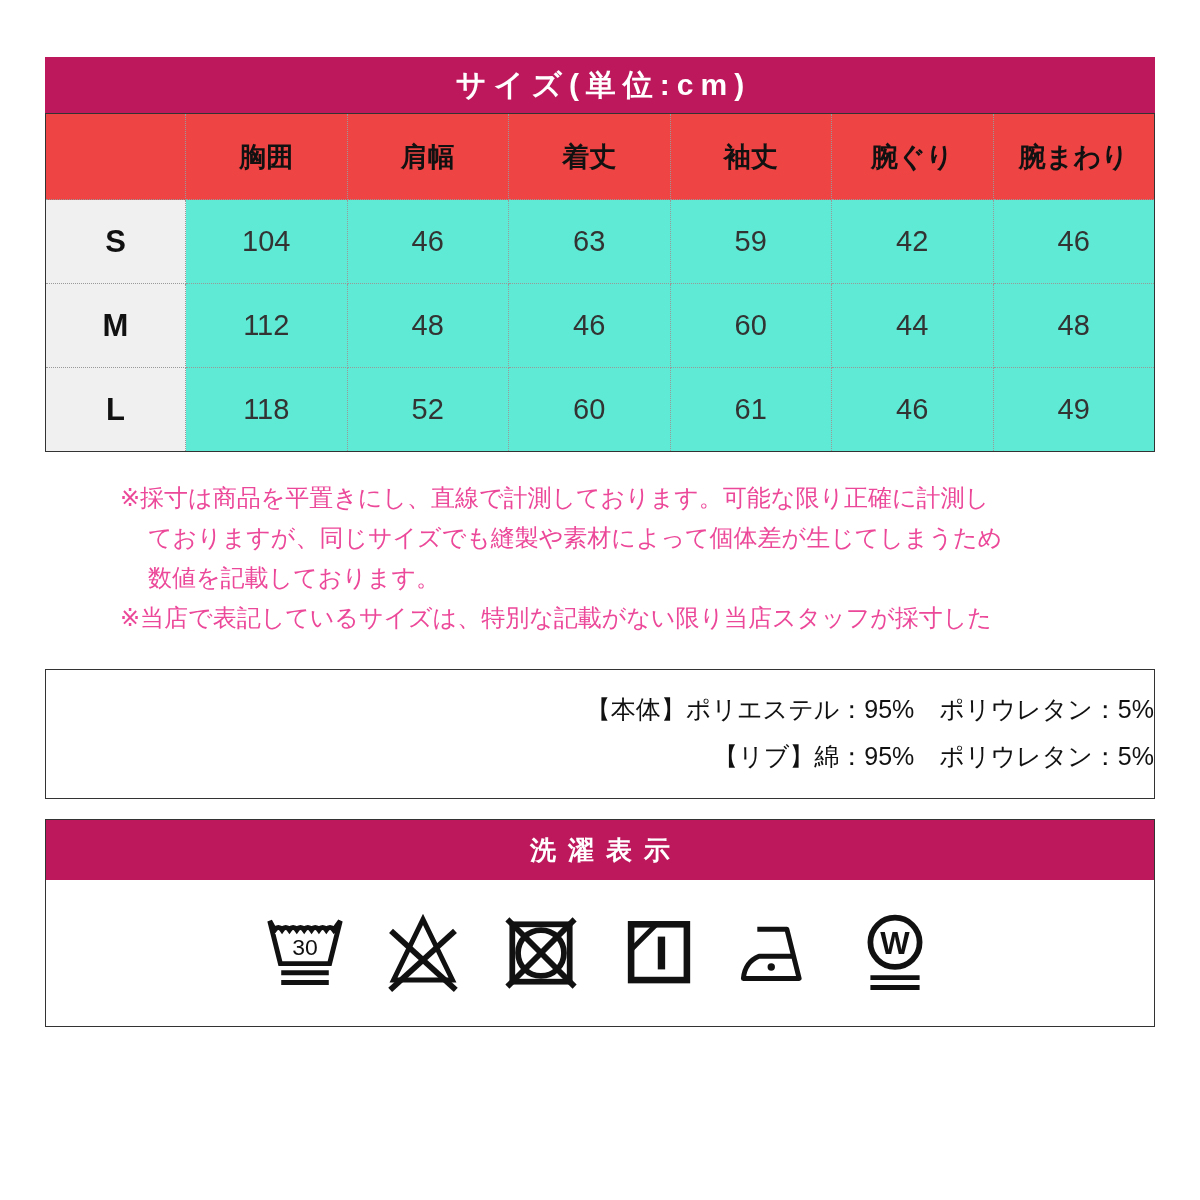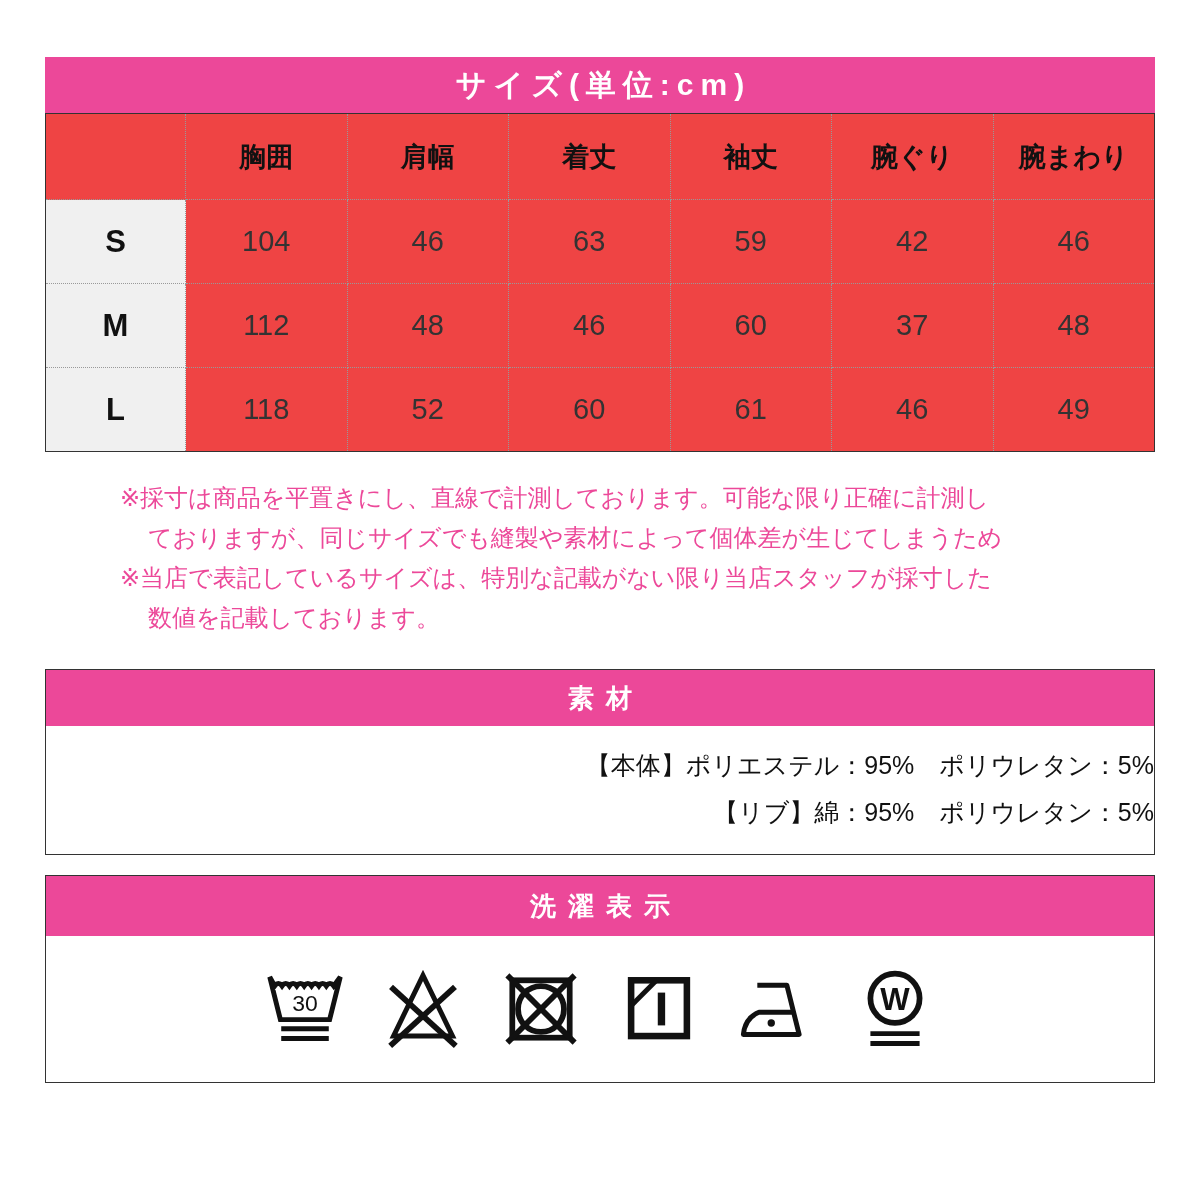--- a/index.html
+++ b/index.html
@@ -7,21 +7,21 @@
     width: 1200px; height: 1200px;
     background: #ffffff;
     font-family: "Liberation Sans", "DejaVu Sans", sans-serif;
     color: #222;
     overflow: hidden;
   }
   .page { width: 1110px; margin: 0 auto; padding-top: 57px; }
 
   
   .bar {
-    background: #ec4899;
+    background: #be185d;
     color: #ffffff;
     display: flex; align-items: center; justify-content: center;
     font-weight: bold;
   }
   .bar.size-bar   { height: 56px; font-size: 30px; letter-spacing: 7px; padding-left: 7px; }
   .bar.small-bar  { height: 56px; font-size: 26px; letter-spacing: 12px; padding-left: 12px; }
   .bar.wash-bar   { height: 60px; font-size: 26px; letter-spacing: 12px; padding-left: 12px; justify-content: center; }
 
   
   table.size-table {
@@ -32,21 +32,21 @@
   }
   table.size-table col.label-col { width: 140px; }
   table.size-table th, table.size-table td {
     border: 1px dotted #999;
     text-align: center; vertical-align: middle;
   }
   table.size-table thead tr { height: 86px; }
   table.size-table tbody tr { height: 84px; }
   table.size-table thead th { background: #ef4444; font-size: 27px; font-weight: bold; color: #111; }
   table.size-table tbody th { background: #f0f0f0; font-size: 31px; font-weight: bold; color: #111; }
-  table.size-table tbody td { background: #ef4444; font-size: 29px; font-weight: normal; color: #333; }
+  table.size-table tbody td { background: #5eead4; font-size: 29px; font-weight: normal; color: #333; }
 
   
   .notes { margin: 26px 0 0 75px; width: 990px; font-size: 24px; line-height: 40px; color: #ec4899; }
   .notes .note-line { white-space: nowrap; }
   .notes .note-line.cont { padding-left: 28px; }
 
   
   .boxed { border: 1px solid #333; }
   .material-section { margin-top: 31px; }
   .material-body { padding: 16px 0 18px 0; text-align: right; }
@@ -101,46 +101,43 @@
         <td>59</td>
         <td>42</td>
         <td>46</td>
       </tr>
       <tr>
         <th>M</th>
         <td>112</td>
         <td>48</td>
         <td>46</td>
         <td>60</td>
-        <td>37</td>
+        <td>44</td>
         <td>48</td>
       </tr>
       <tr>
         <th>L</th>
         <td>118</td>
         <td>52</td>
         <td>60</td>
         <td>61</td>
         <td>46</td>
         <td>49</td>
       </tr>
     </tbody>
   </table>
 
   <div class="notes">
     <div class="note-line">※採寸は商品を平置きにし、直線で計測しております。可能な限り正確に計測し</div>
     <div class="note-line cont">ておりますが、同じサイズでも縫製や素材によって個体差が生じてしまうため</div>
+    <div class="note-line cont">数値を記載しております。</div>
     <div class="note-line">※当店で表記しているサイズは、特別な記載がない限り当店スタッフが採寸した</div>
-    <div class="note-line cont">数値を記載しております。</div>
   </div>
 
   <div class="boxed material-section">
-    <div class="bar small-bar">
-      <span>素材</span>
-    </div>
     <div class="material-body">
       <div class="material-line">【本体】ポリエステル：95%　ポリウレタン：5%</div>
       <div class="material-line">【リブ】綿：95%　ポリウレタン：5%</div>
     </div>
   </div>
 
   <div class="boxed laundry-section">
     <div class="bar wash-bar">
       <span>洗濯表示</span>
     </div>

